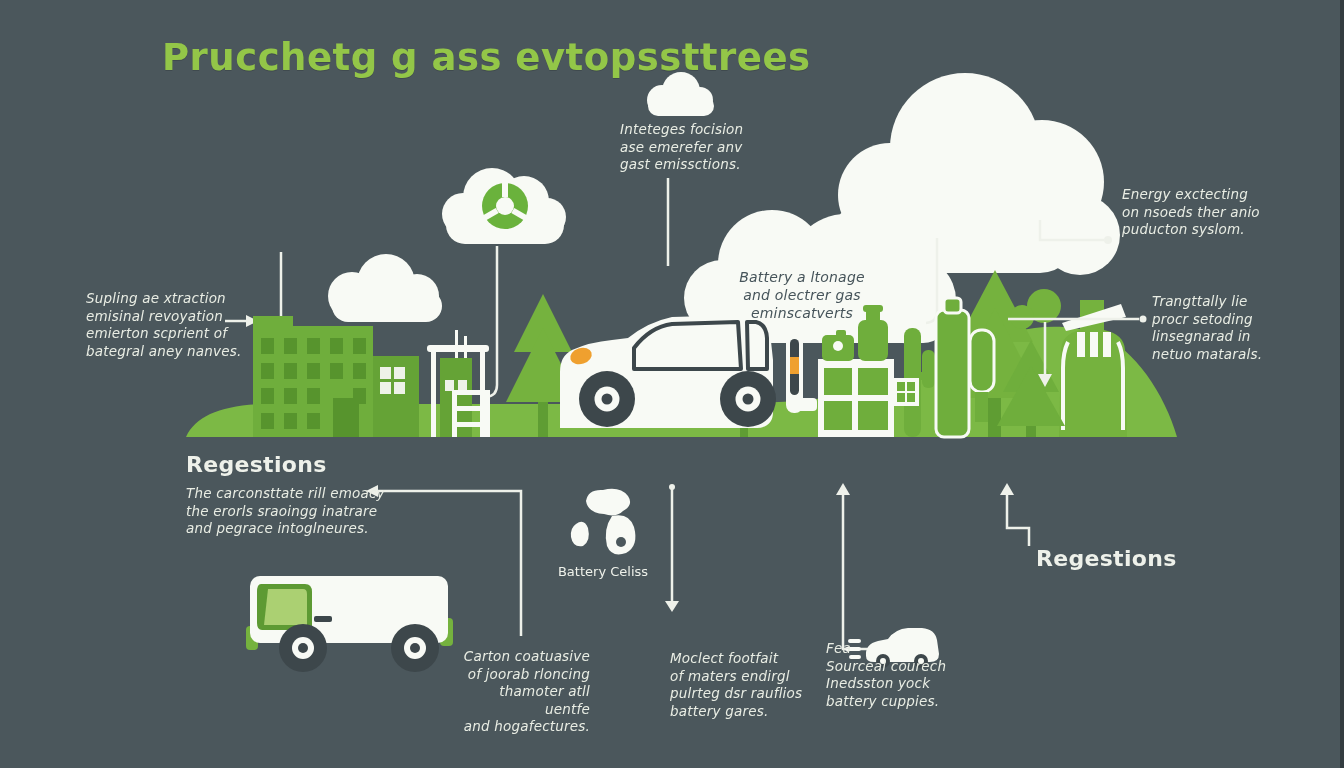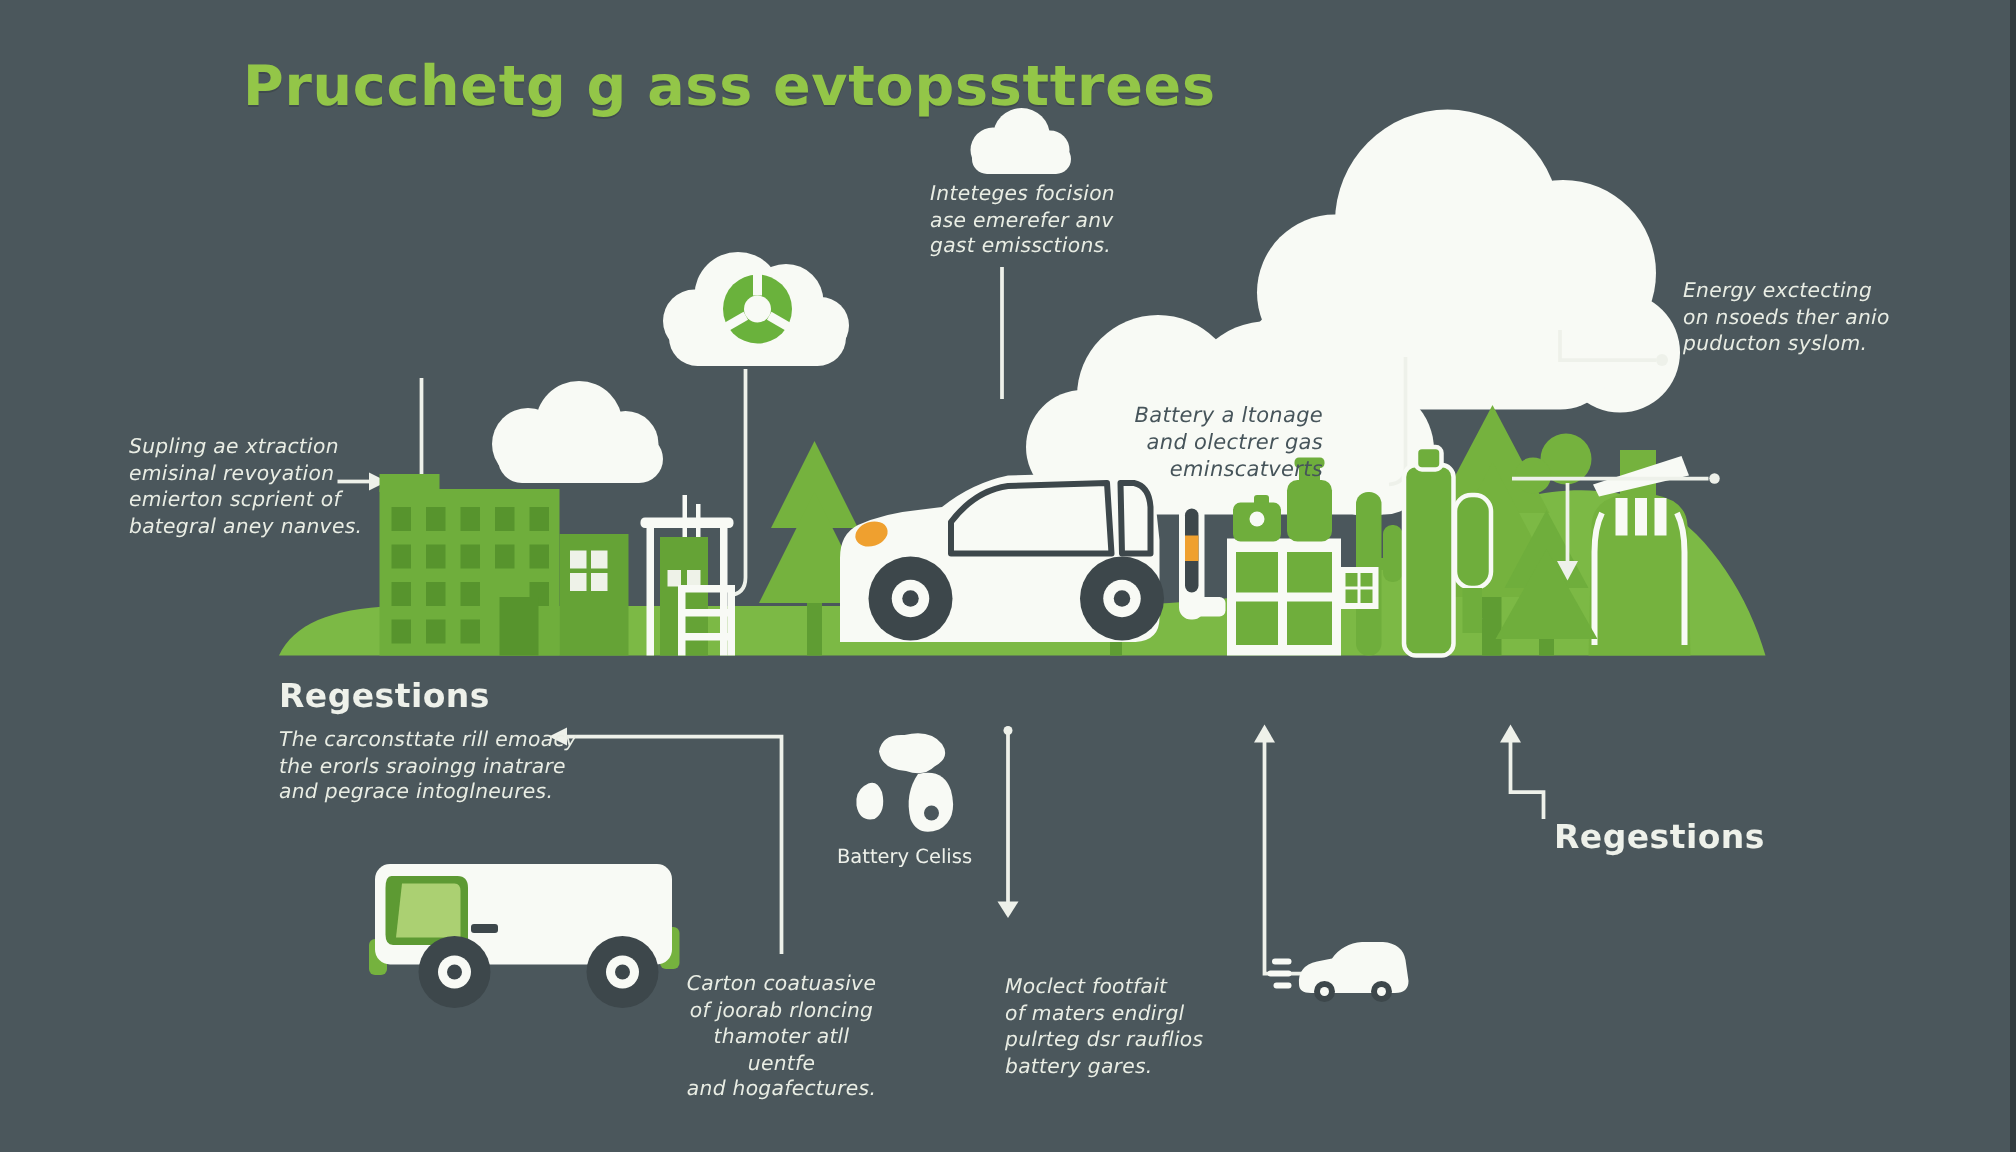--- a/index.html
+++ b/index.html
@@ -12,24 +12,24 @@
   .txt{position:absolute;z-index:5;}
   .title{
     font-size:37px;font-weight:700;color:#93c648;letter-spacing:.5px;
     text-shadow:0 1px 0 rgba(0,0,0,.15);white-space:nowrap;
   }
   .note{
     font-size:13.5px;line-height:1.3;color:#e9ede4;white-space:pre-line;
     letter-spacing:.2px;
     font-style:italic;
   }
-  .note-dark{color:#46545a;text-align:right;font-size:14px;}
+  .note-dark{color:#46545a;text-align:center;font-size:14px;}
   .heading{font-size:22px;font-weight:700;color:#eef1ea;letter-spacing:.3px;}
   .label{font-size:13px;color:#eef1ea;text-align:center;}
-  .center{text-align:center;}
+  .center{text-align:right;}
 </style>
 </head>
 <body>
 
 <div class="canvas">
 
   <svg class="art" viewBox="0 0 1344 768" xmlns="http://www.w3.org/2000/svg">
 
     <g fill="#f8faf5">
       <circle cx="662" cy="100" r="15"></circle>
@@ -327,34 +327,42 @@
 gast emissctions.</div>
 
   <div class="txt note note-dark" style="left:722px;top:268px;width:160px">Battery a ltonage
 and olectrer gas
 eminscatverts</div>
 
   <div class="txt note" style="left:1122px;top:186px">Energy exctecting
 on nsoeds ther anio
 puducton syslom.</div>
 
+  <div class="txt note" style="left:1152px;top:293px">Trangttally lie
+procr setoding
+linsegnarad in
+netuo matarals.</div>
 
   <div class="txt heading" style="left:186px;top:452px">Regestions</div>
   <div class="txt note" style="left:186px;top:485px">The carconsttate rill emoacy
 the erorls sraoingg inatrare
 and pegrace intoglneures.</div>
 
   <div class="txt label" style="left:545px;top:564px;width:116px">Battery Celiss</div>
 
   <div class="txt note center" style="left:452px;top:648px;width:138px">Carton coatuasive
 of joorab rloncing
 thamoter atll uentfe
 and hogafectures.</div>
 
   <div class="txt note" style="left:670px;top:650px">Moclect footfait
 of maters endirgl
 pulrteg dsr rauflios
 battery gares.</div>
 
+  <div class="txt note" style="left:826px;top:640px">Fea
+Sourceal courech
+Inedsston yock
+battery cuppies.</div>
 
   <div class="txt heading" style="left:1036px;top:546px">Regestions</div>
 
 </div>
 
 </body></html>

